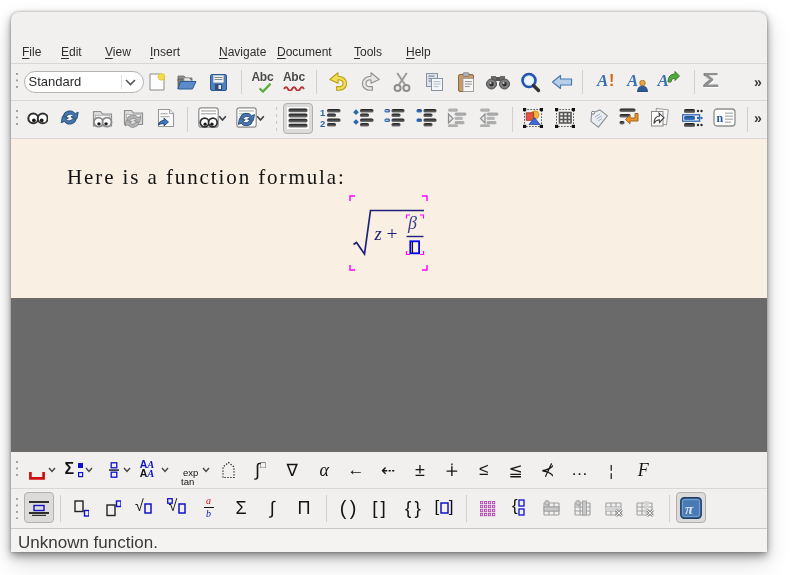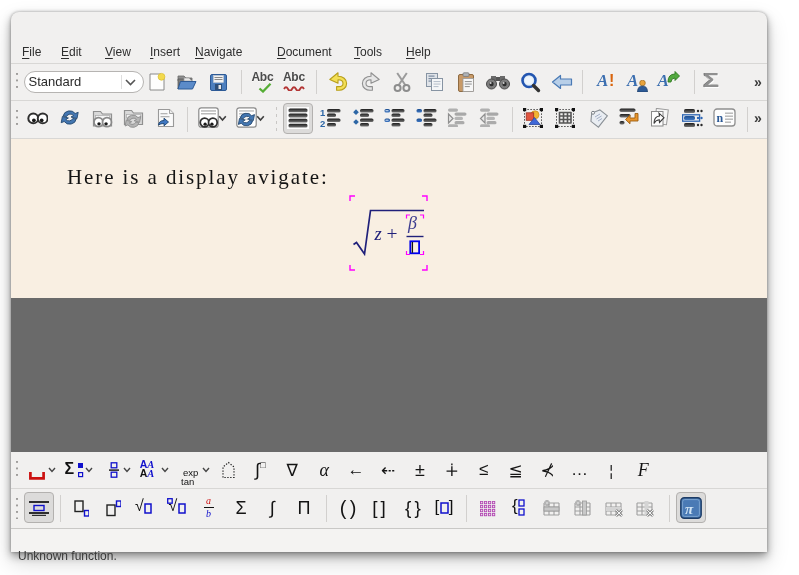--- a/index.html
+++ b/index.html
@@ -39,32 +39,32 @@
 #work { position:absolute; left:0; top:127px; width:756px; height:313px; background:#6a6a6a; }
 #paper { position:absolute; left:0; top:0; width:756px; height:158.5px; background:#f9efe2; }
 #doctext { position:absolute; left:56px; top:153px; font-family:"Liberation Serif", serif;
   font-size:21px; letter-spacing:1.9px; color:#141414; }
 #math1 { position:absolute; left:0; top:440px; width:756px; height:37px;
   border-bottom:1px solid #d8d7d5; }
 #math2 { position:absolute; left:0; top:477px; width:756px; height:39px; }
 .mt { position:absolute; color:#141414; }
 #status { position:absolute; left:0; top:516px; width:756px; height:24px;
   background:#f4f3f2; border-top:1px solid #c9c8c6; }
-#status span { position:absolute; left:7px; top:20px; font-size:12px; color:#3a3a3a; }
+#status span { position:absolute; left:7px; top:4px; font-size:17px; color:#3a3a3a; }
 .pressed { position:absolute; background:#dcdbda; border:1px solid #b3b1af; border-radius:4px; }
 </style>
 </head>
 <body>
 <div id="win">
   <div id="menubar">
     <span class="mi" style="left:11px"><u>F</u>ile</span>
     <span class="mi" style="left:50px"><u>E</u>dit</span>
     <span class="mi" style="left:94px"><u>V</u>iew</span>
     <span class="mi" style="left:139px"><u>I</u>nsert</span>
-    <span class="mi" style="left:184px"><u>N</u>avigate</span>
+    <span class="mi" style="left:208px"><u>N</u>avigate</span>
     <span class="mi" style="left:266px"><u>D</u>ocument</span>
     <span class="mi" style="left:343px"><u>T</u>ools</span>
     <span class="mi" style="left:395px"><u>H</u>elp</span>
   </div>
 <div id="toolbar1">
 <div class="grip"></div>
 <div id="combo">Standard<span class="cdiv"></span><svg width="11" height="7">
           <path d="M1,1 L5.5,5.5 L10,1" stroke="#555" stroke-width="1.6" fill="none"></path>
         </svg></div>
 <div class="ic" style="left:136px; top:8px; width:20px; height:20px;"><svg width="20" height="20" viewBox="0 0 20 20" style="">
@@ -432,21 +432,21 @@
           <rect x="12" y="7.5" width="8" height="1.4" fill="#b5b5b5"></rect>
           <rect x="12" y="10.5" width="8" height="1.4" fill="#b5b5b5"></rect>
           <rect x="12" y="13.5" width="6" height="1.4" fill="#b5b5b5"></rect>
         </svg></div>
 <div class="vsep" style="left:736px"></div>
 <div class="ovf" style="left:743px; top:9px;">»</div>
 </div>
 <div id="work">
       <div id="paper"></div>
     </div>
-<div id="doctext">Here is a display avigate:</div>
+<div id="doctext">Here is a function formula:</div>
 <div class="ic" style="left:338px; top:183px; width:80px; height:77px;"><svg width="80" height="77" viewBox="0 0 80 77" style="">
         <path d="M1,6 L1,1 L6,1" stroke="#ff00ff" stroke-width="1.4" fill="none"></path>
         <path d="M78,6 L78,1 L73,1" stroke="#ff00ff" stroke-width="1.4" fill="none"></path>
         <path d="M1,70 L1,75 L6,75" stroke="#ff00ff" stroke-width="1.4" fill="none"></path>
         <path d="M78,70 L78,75 L73,75" stroke="#ff00ff" stroke-width="1.4" fill="none"></path>
         <path d="M4.5,49.5 L7.5,47.5 L15.5,59 L21.5,15.5 L75,15.5" stroke="#20207a" stroke-width="1.7" fill="none" stroke-linejoin="miter"></path>
         <text x="25.5" y="45" font-family="Liberation Serif" font-style="italic" font-size="18.5" fill="#20207a">z</text>
         <text x="37.5" y="44.5" font-family="Liberation Serif" font-size="19.5" fill="#20207a">+</text>
         <text x="59" y="33.5" font-family="Liberation Serif" font-style="italic" font-size="18" fill="#3d3d90">β</text>
         <path d="M57.5,41.5 L74.5,41.5" stroke="#20207a" stroke-width="1.4"></path>

